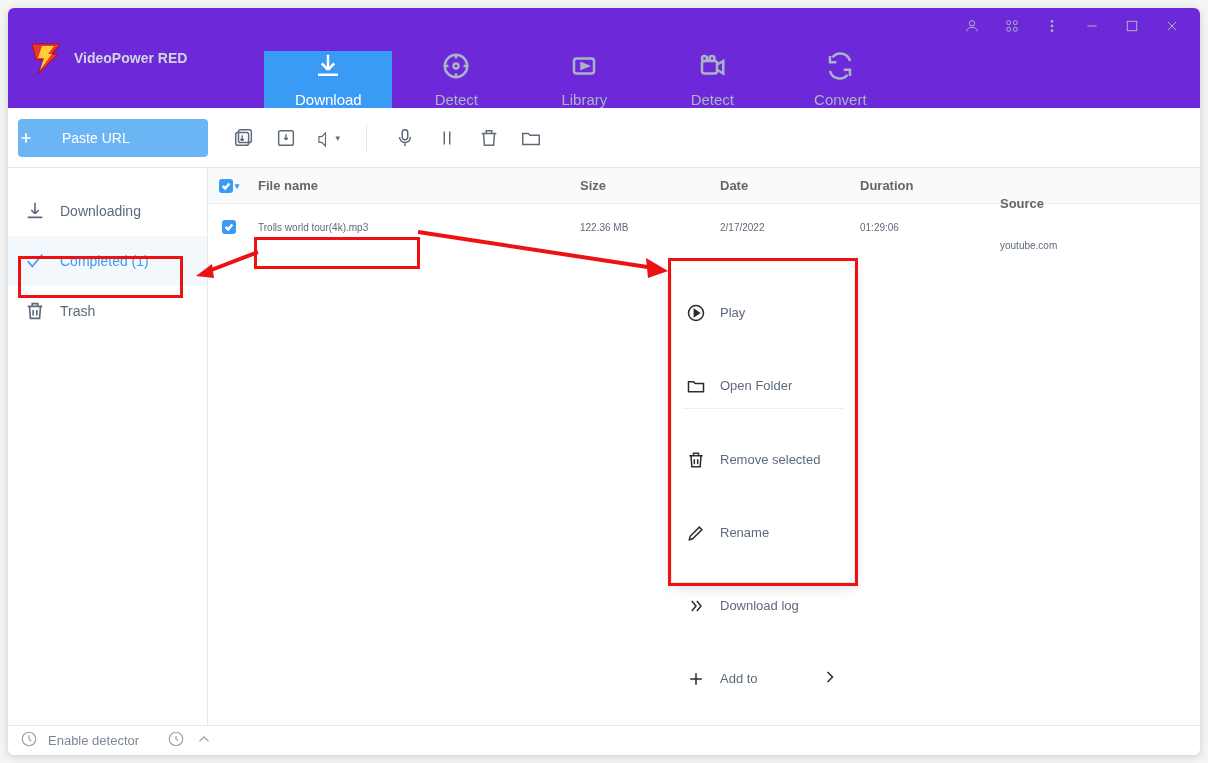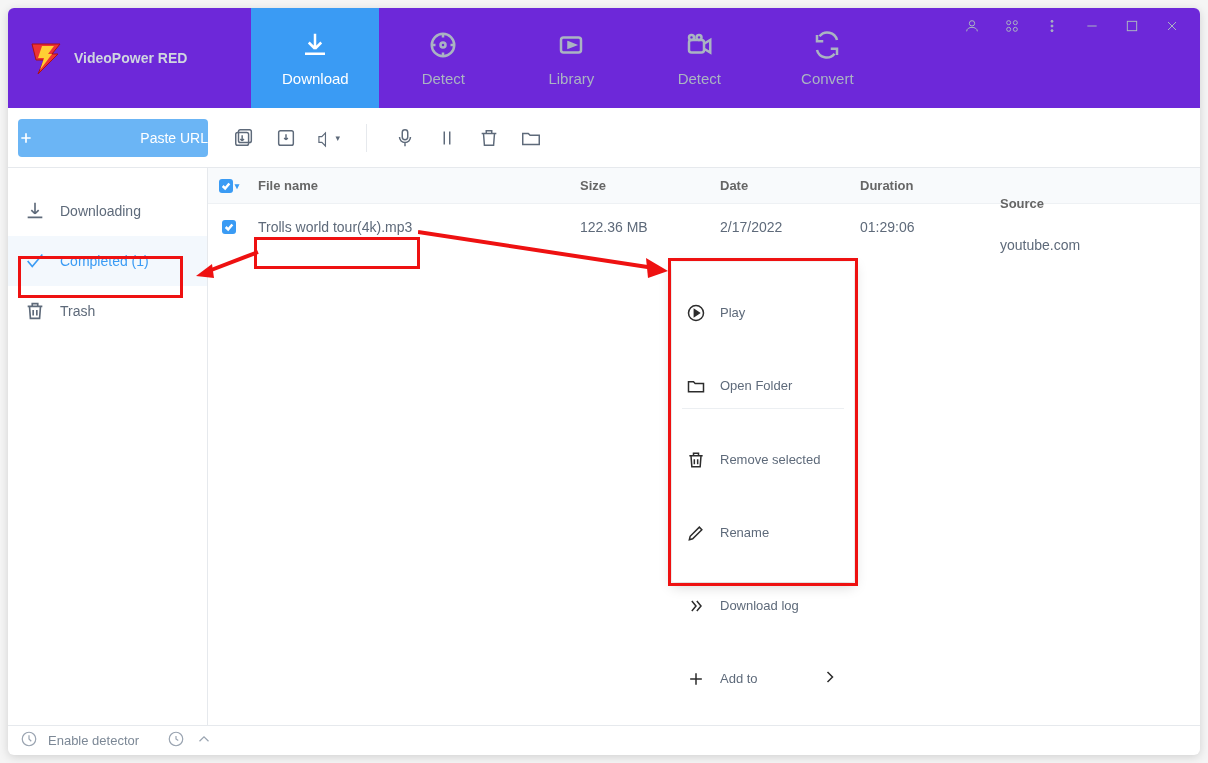--- a/index.html
+++ b/index.html
@@ -3,49 +3,49 @@
 <meta charset="utf-8">
 <style>
   * { box-sizing: border-box; margin: 0; padding: 0; }
   body { font-family: "Segoe UI", Arial, sans-serif; background: #f5f5f5; padding: 8px; }
   .window { width: 1192px; height: 747px; background: #fff; border-radius: 6px; overflow: hidden; position: relative; box-shadow: 0 2px 10px rgba(0,0,0,.15); }
   .titlebar { height: 100px; background: #6d28d9; display: flex; align-items: stretch; color: #aab4c2; }
   .brand { display: flex; align-items: center; padding: 0 20px; gap: 10px; }
   .brand-logo { width: 36px; height: 36px; position: relative; }
   .brand-logo svg { width: 100%; height: 100%; }
   .brand-text { color: #cfd6df; font-weight: 600; font-size: 14px; }
-  .tabs { display: flex; flex: 1; margin-left: 44px; }
+  .tabs { display: flex; flex: 1; margin-left: 57px; align-items: flex-end; }
   .tab { width: 128px; display: flex; flex-direction: column; align-items: center; justify-content: center; gap: 10px; cursor: pointer; }
   .tab.active { background: #3a9bf4; color: #fff; }
   .tab svg { width: 30px; height: 30px; stroke: #aab4c2; fill: none; stroke-width: 2; }
   .tab.active svg { stroke: #fff; }
   .tab-label { font-size: 15px; }
   .win-controls { margin-left: auto; display: flex; gap: 24px; padding: 10px 20px; align-items: flex-start; }
   .win-controls svg { width: 16px; height: 16px; stroke: #aab4c2; fill: none; stroke-width: 1.5; }
   .win-controls span { cursor: pointer; }
   .toolbar { height: 60px; display: flex; align-items: center; padding: 0 10px; border-bottom: 1px solid #e6e9ed; }
-  .paste-btn { width: 190px; height: 38px; background: #6bb5f5; color: #fff; border-radius: 4px; display: flex; align-items: center; justify-content: space-between; gap: 28px; font-size: 14px; cursor: pointer; }
+  .paste-btn { width: 190px; height: 38px; background: #6bb5f5; color: #fff; border-radius: 4px; display: flex; align-items: center; justify-content: flex-start; gap: 28px; font-size: 14px; cursor: pointer; }
   .toolbar-icons { display: flex; align-items: center; gap: 18px; margin-left: 24px; }
   .toolbar-icons > span { width: 24px; height: 24px; display: flex; align-items: center; justify-content: center; cursor: pointer; }
   .toolbar-icons svg { width: 22px; height: 22px; stroke: #5e6a7a; fill: none; stroke-width: 1.6; }
   .tool-sep { width: 1px; height: 28px; background: #e6e9ed; margin: 0 8px; }
   .body { display: flex; height: calc(100% - 100px - 60px - 30px); }
   .sidebar { width: 200px; border-right: 1px solid #e6e9ed; padding-top: 18px; }
   .side-item { display: flex; align-items: center; gap: 14px; padding: 14px 16px; cursor: pointer; color: #5e6a7a; font-size: 14px; }
   .side-item.active { color: #3a9bf4; background: #f3f8fd; }
   .side-item svg { width: 22px; height: 22px; stroke: currentColor; fill: none; stroke-width: 1.8; }
   .content { flex: 1; position: relative; }
   .grid-head { height: 36px; background: #f8fafc; border-bottom: 1px solid #eef1f4; display: flex; align-items: center; font-size: 13px; color: #666; font-weight: 600; }
   .col-check { width: 42px; display: flex; align-items: center; justify-content: center; gap: 2px; }
   .col-name { flex: 1; padding-left: 8px; }
   .col-size { width: 140px; }
   .col-date { width: 140px; }
   .col-dur { width: 140px; }
   .col-src { width: 200px; margin-top: 36px; }
-  .grid-row { height: 46px; display: flex; align-items: center; font-size: 14px; color: #5e6a7a; }
+  .grid-row { height: 46px; display: flex; align-items: center; font-size: 10px; color: #5e6a7a; }
   .checkbox { width: 14px; height: 14px; background: #3a9bf4; border-radius: 3px; display: flex; align-items: center; justify-content: center; }
   .checkbox svg { width: 10px; height: 10px; stroke: #fff; stroke-width: 3; fill: none; }
   .hl-red { border: 3px solid #e11; }
   .hl-file { position: absolute; left: 46px; top: 69px; width: 166px; height: 32px; }
   .hl-side { position: absolute; left: 10px; top: 88px; width: 165px; height: 42px; }
   .hl-menu { position: absolute; left: 460px; top: 90px; width: 190px; height: 328px; }
   .ctx-menu { position: absolute; left: 464px; top: 94px; width: 182px; height: 320px; background: #fff; box-shadow: 0 4px 14px rgba(0,0,0,.18); border-radius: 2px; }
   .ctx-item { display: flex; align-items: center; gap: 14px; padding: 0 14px; height: 45px; color: #5e6a7a; font-size: 13px; cursor: pointer; margin-top: 28px; }
   .ctx-item svg { width: 20px; height: 20px; stroke: #2c2c2c; fill: none; stroke-width: 1.8; }
   .ctx-div { height: 1px; background: #eceff2; margin: 0 10px; }

